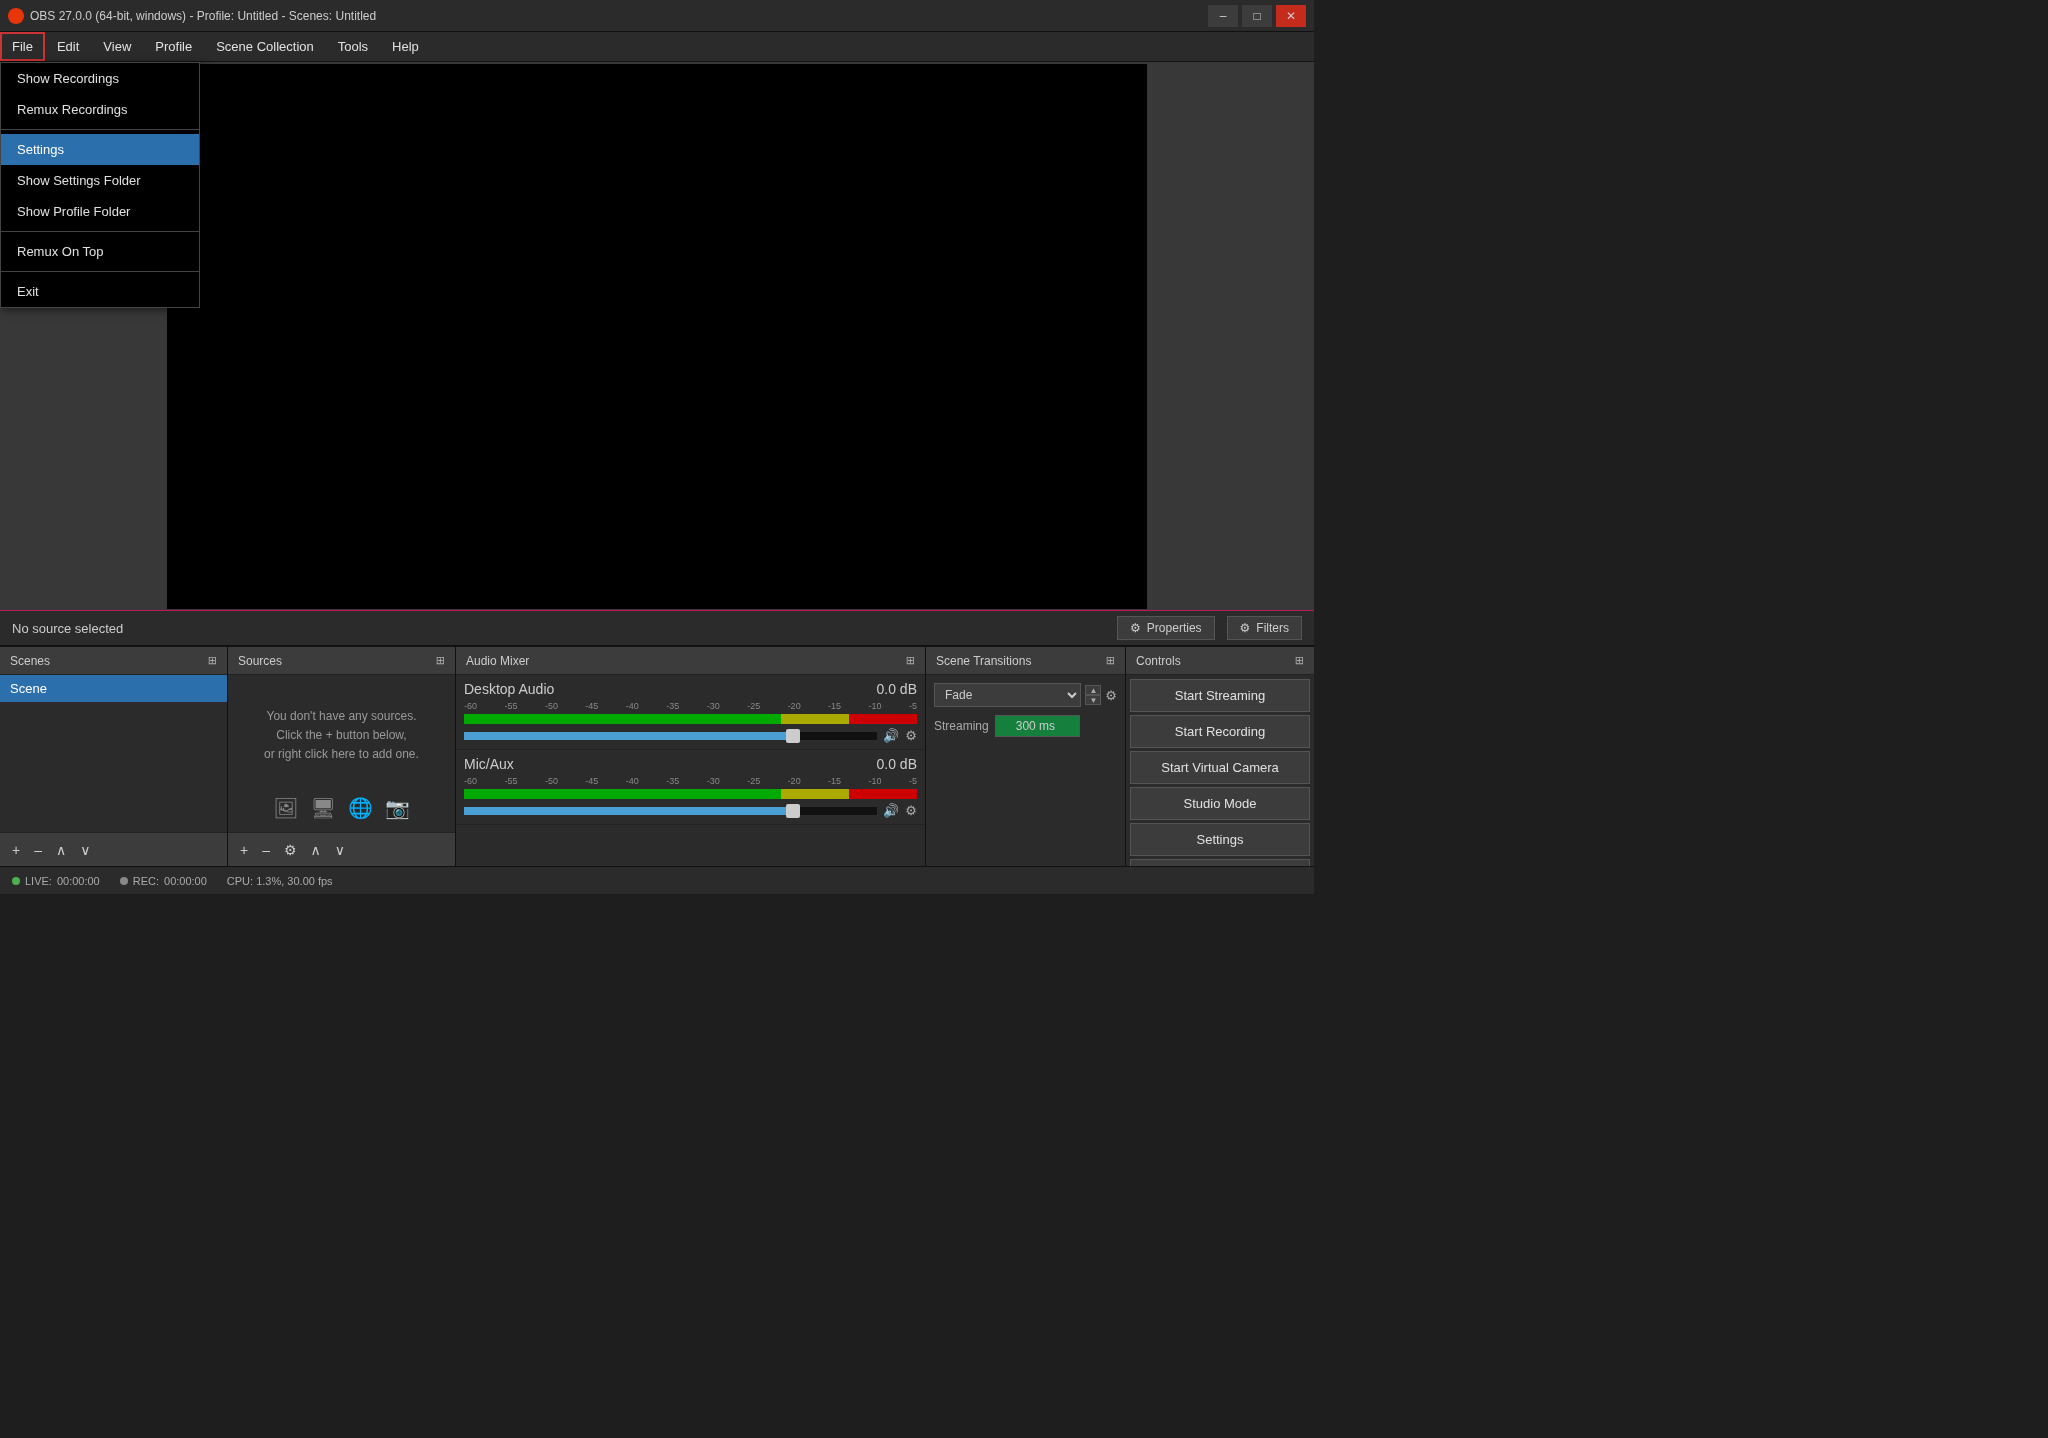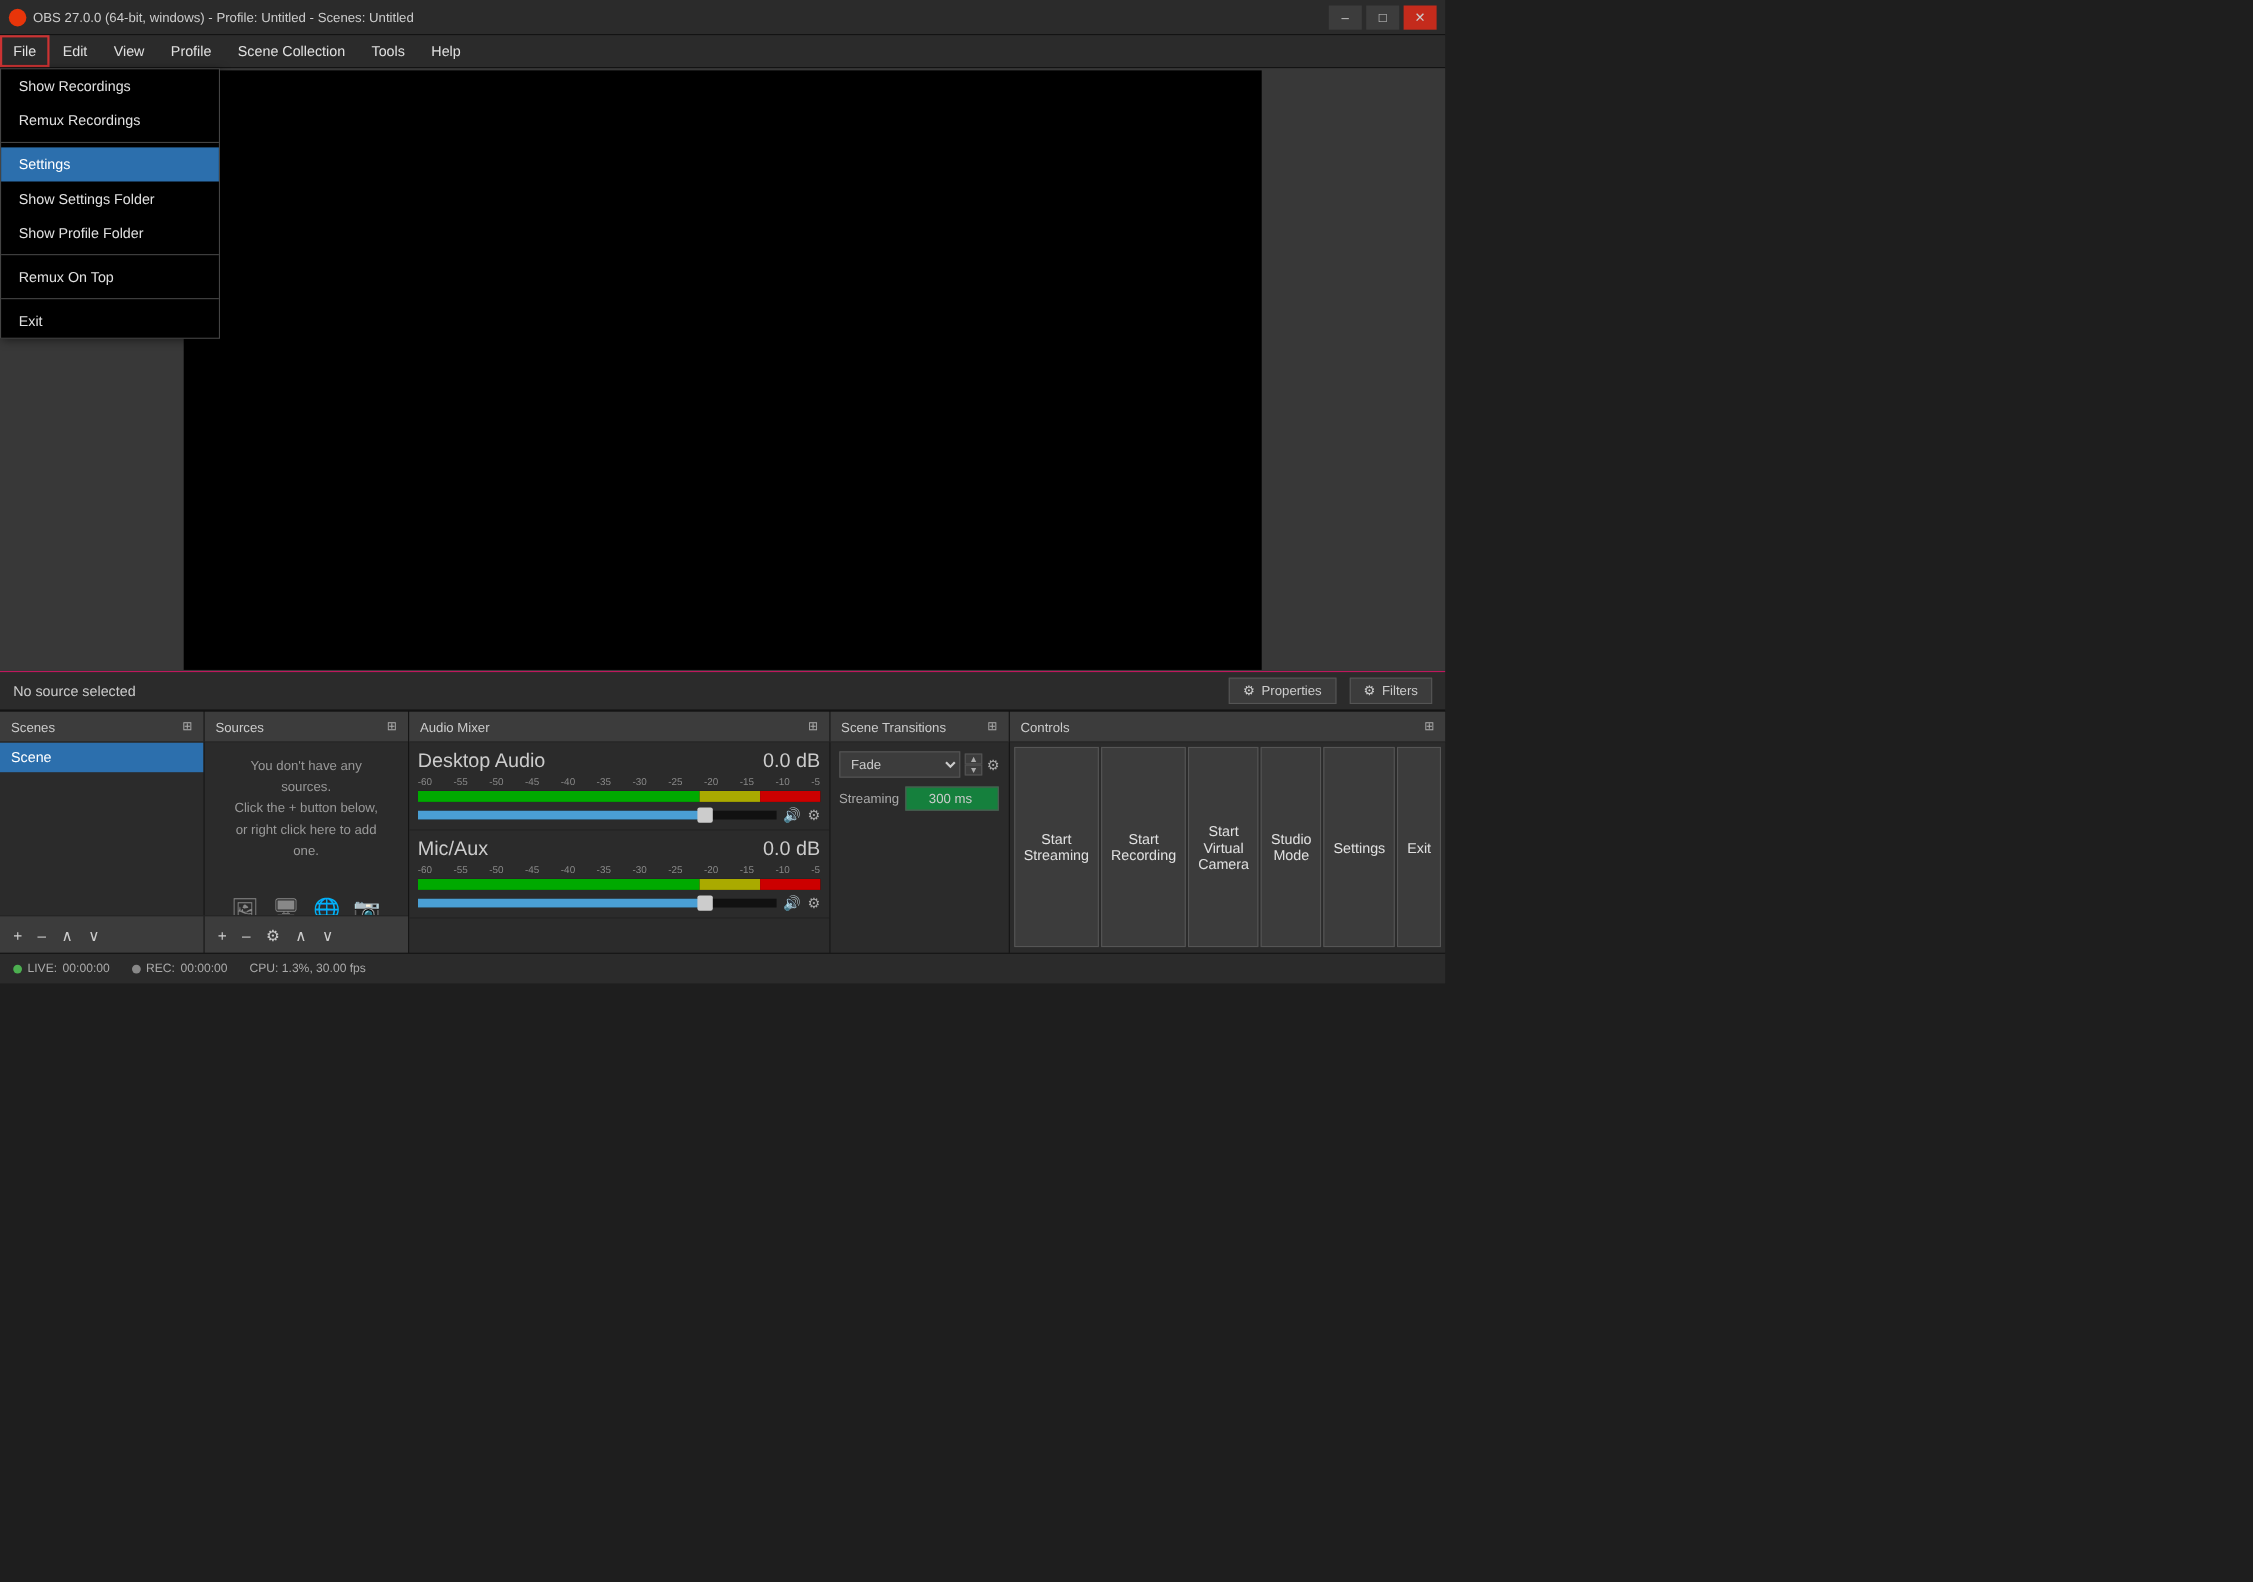--- a/index.html
+++ b/index.html
@@ -230,21 +230,21 @@
 
     
     .audio-panel { width: 470px; }
     .audio-channel {
       padding: 6px 8px;
       border-bottom: 1px solid #222;
     }
     .audio-channel-header {
       display: flex;
       justify-content: space-between;
-      font-size: 18px;
+      font-size: 14px;
       color: #ccc;
       margin-bottom: 4px;
     }
     .meter-bar-container {
       height: 10px;
       background: #111;
       position: relative;
       margin-bottom: 4px;
       overflow: hidden;
     }
@@ -337,21 +337,21 @@
       padding: 8px;
       text-align: center;
       cursor: pointer;
       font-size: 13px;
       margin-bottom: 1px;
       display: block;
     }
     .controls-content {
       padding: 4px;
       display: flex;
-      flex-direction: row;
+      flex-direction: column;
       gap: 2px;
     }
 
     
     .statusbar {
       background: #2b2b2b;
       height: 28px;
       display: flex;
       align-items: center;
       padding: 0 12px;

